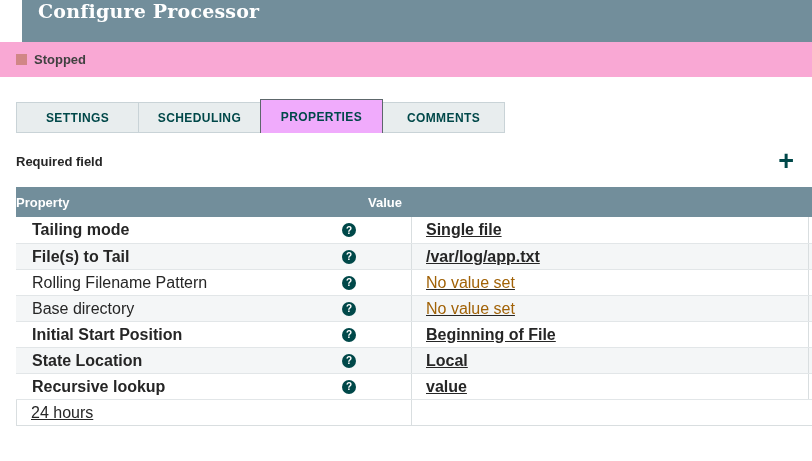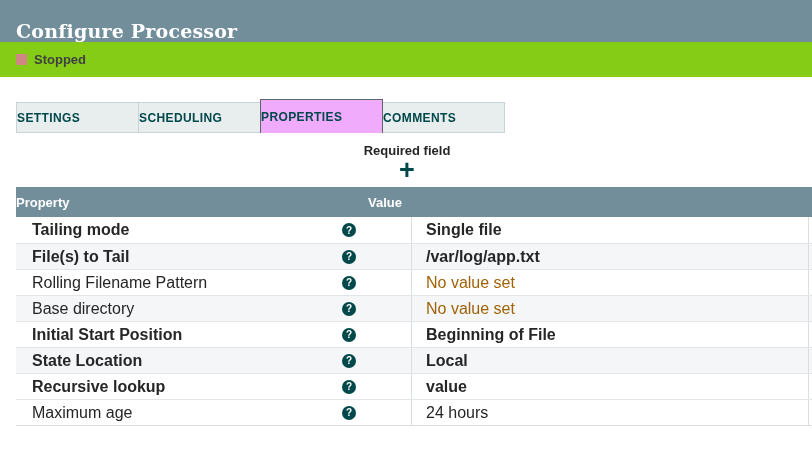--- a/index.html
+++ b/index.html
@@ -11,34 +11,35 @@
     color: #262626;
     overflow: hidden;
   }
 
   
   .titlebar {
     height: 42px;
     background: #728e9b;
     color: #ffffff;
     display: flex;
-    align-items: flex-end;
+    align-items: flex-start;
     padding: 0 16px;
+    margin-left: 22px;
   }
   .titlebar .title {
     font-family: "DejaVu Serif", serif;
     font-weight: bold;
     font-size: 19px;
     letter-spacing: 0.2px;
   }
 
   
   .statusbar {
     height: 35px;
-    background: #84cc16;
+    background: #f9a8d4;
     display: flex;
     align-items: center;
     padding: 0 16px;
     gap: 7px;
   }
   .status-swatch {
     width: 11px; height: 11px;
     background: #d18686;
     display: inline-block;
   }
@@ -56,21 +57,21 @@
     height: 34px;
   }
   .tab {
     width: 123px;
     height: 31px;
     background: #e8edee;
     border: 1px solid #c9d3d7;
     margin-right: -1px;
     display: flex;
     align-items: center;
-    justify-content: flex-start;
+    justify-content: center;
     font-size: 12px;
     font-weight: bold;
     letter-spacing: 0.4px;
     color: #004849;
     cursor: pointer;
   }
   .tab.active {
     background: #f0abfc;
     height: 34px;
     border: 1px solid #5d676b;
@@ -79,21 +80,20 @@
     z-index: 2;
   }
 
   
   .panel-toolbar {
     display: flex;
     align-items: center;
     justify-content: space-between;
     margin: 10px 14px 8px 16px;
     height: 36px;
-    flex-direction: column;
   }
   .required-label {
     font-size: 13px;
     font-weight: bold;
     color: #262626;
   }
   .add-button {
     font-size: 27px;
     font-weight: bold;
     color: #004849;
@@ -139,20 +139,21 @@
     padding: 0 12px 0 16px;
     height: 100%;
   }
   .cell-value {
     border-left: 1px solid #d9dee0;
     padding-left: 14px;
     height: 100%;
     display: flex;
     align-items: center;
     cursor: pointer;
+    text-decoration: underline;
   }
   .cell-extra {
     border-left: 1px solid #d9dee0;
     height: 100%;
   }
   .tr.required .prop-name,
   .tr.required .prop-value { font-weight: bold; }
   .tr.placeholder .prop-value { color: #a16207; }
   .help-icon {
     width: 14px; height: 14px;
@@ -272,23 +273,19 @@
     <div class="cell-prop">
       <span class="prop-name">Recursive lookup</span>
       <span class="help-icon"></span>
     </div>
     <div class="cell-value">
       <span class="prop-value">value</span>
     </div>
     <div class="cell-extra"></div>
   </div>
       <div class="tr">
-    <div class="cell-prop">
-      <span class="prop-name">Maximum age</span>
-      <span class="help-icon"></span>
-    </div>
     <div class="cell-value">
       <span class="prop-value">24 hours</span>
     </div>
     <div class="cell-extra"></div>
   </div>
     </div>
 </div>
 
 </body></html>

